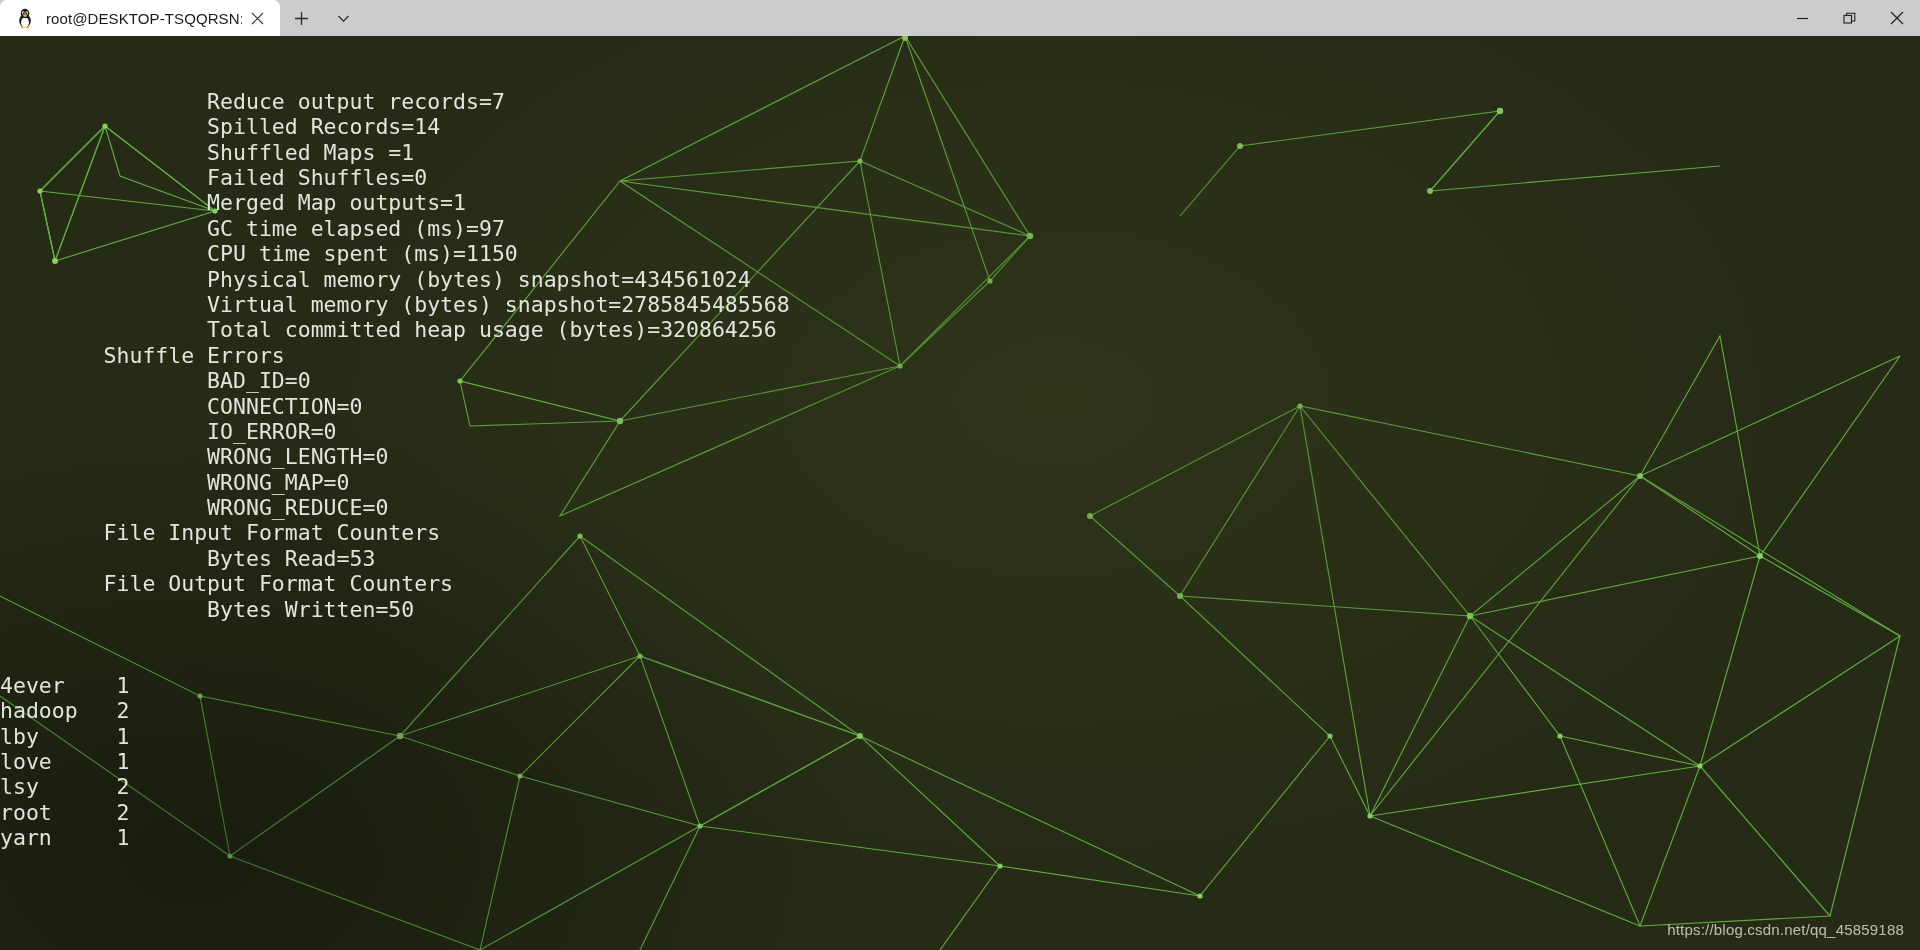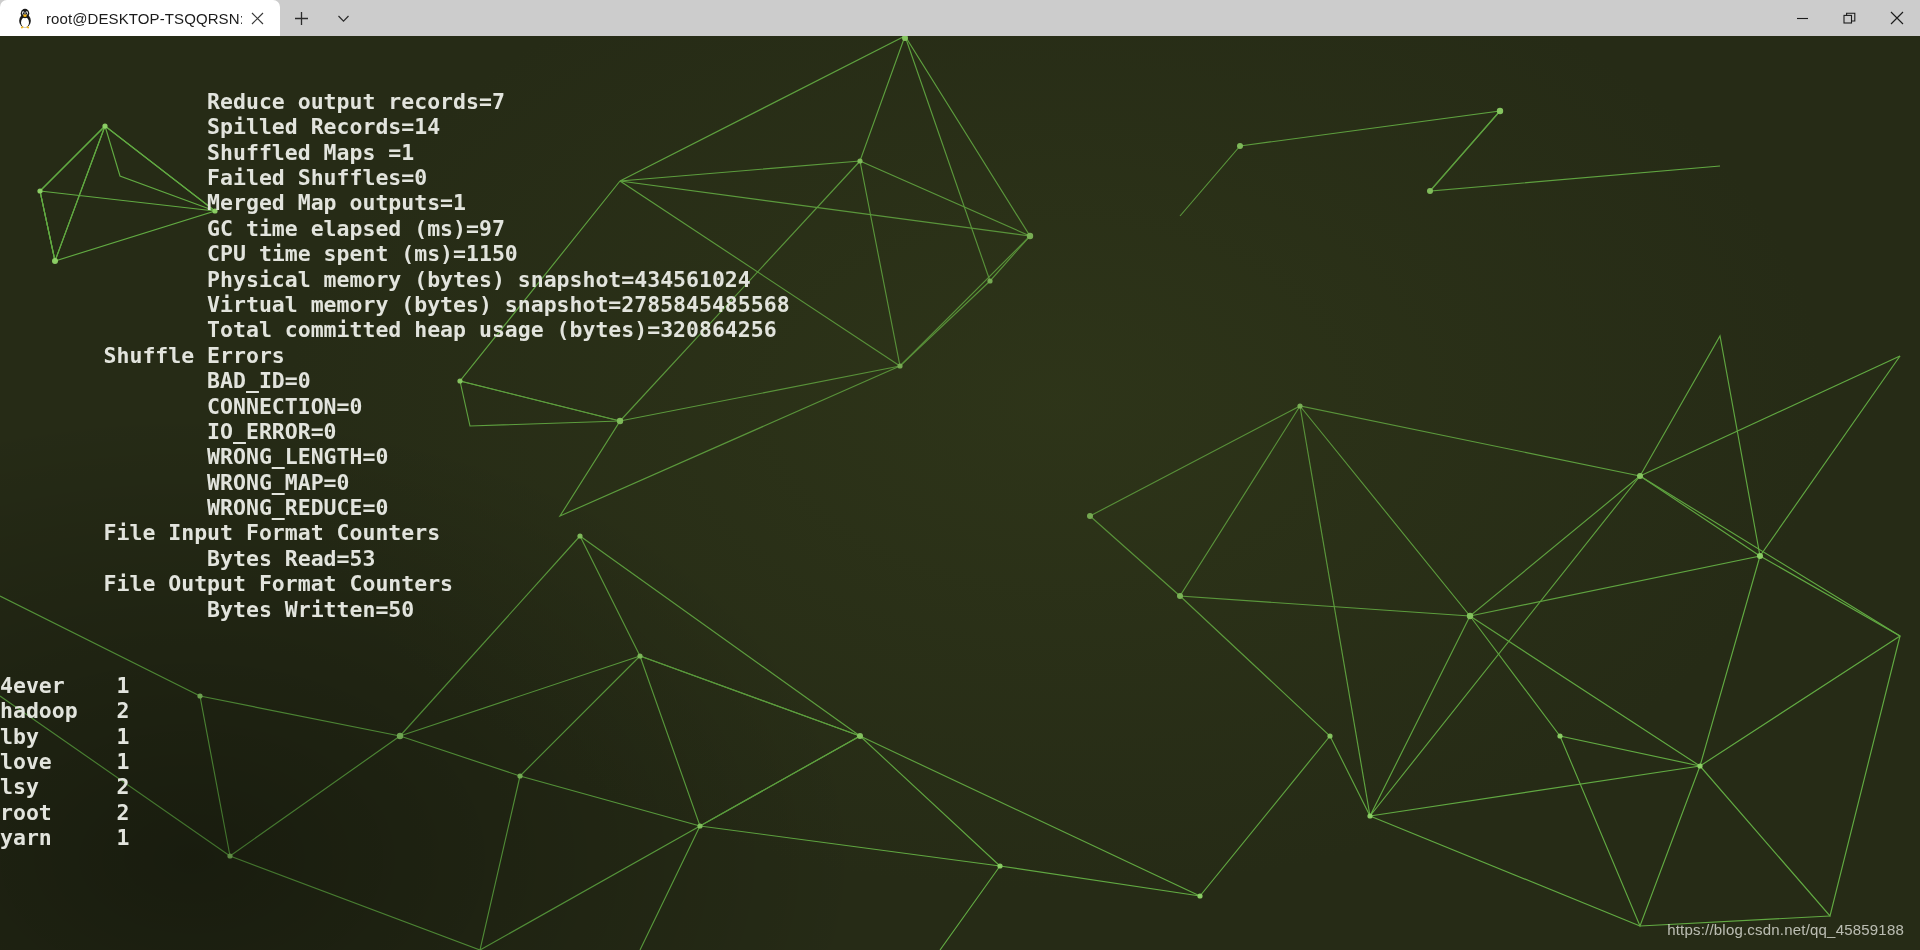--- a/index.html
+++ b/index.html
@@ -140,21 +140,21 @@
     padding-top: 2px;
     font-family: "DejaVu Sans Mono", monospace;
     font-size: 21.5px;
     line-height: 25.4px;
     color: #e2e4dd;
     white-space: pre;
     letter-spacing: 0px;
     z-index: 5;
   }
 
-  .line { height: 25.4px; font-weight: bold; }
+  .line { height: 25.4px; }
 
   .c-host   { color: #d96b74; }
   .c-colon  { color: #e2e4dd; }
   .c-path   { color: #cfa43a; }
   .c-cmd    { color: #e8eae2; }
 
   .watermark {
     position: absolute;
     right: 16px;
     bottom: 12px;

